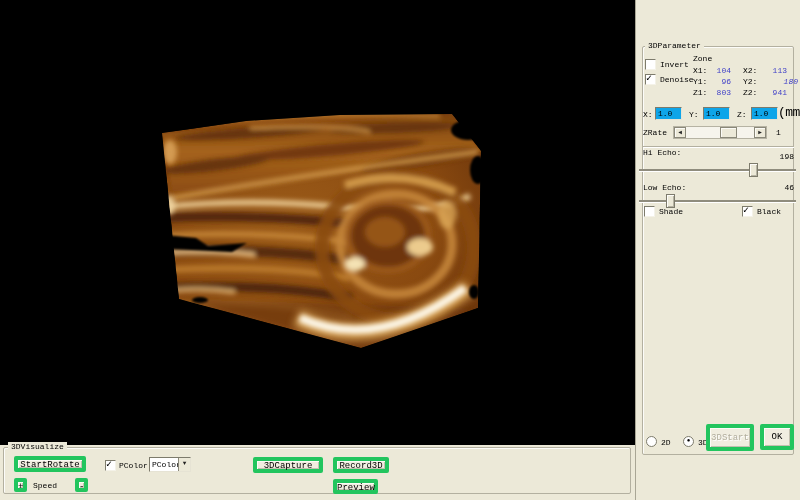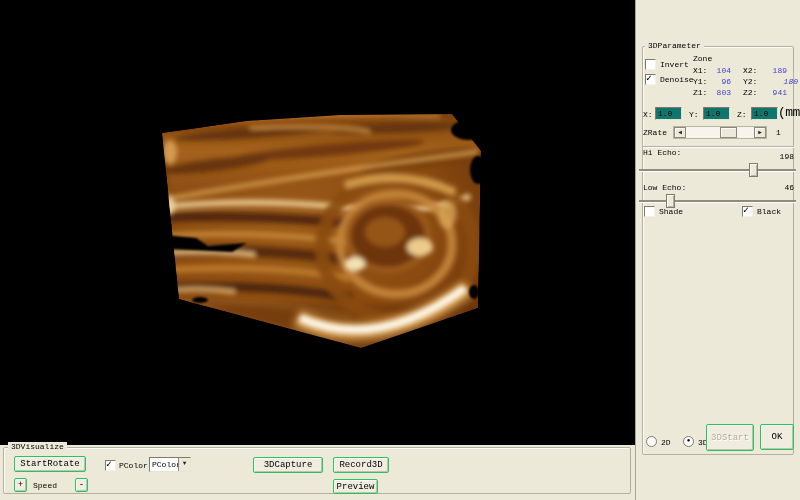--- a/index.html
+++ b/index.html
@@ -20,35 +20,35 @@
     background:#ece9d8; border-left:1px solid #a9a695; }
   #bottom-panel { left:0; top:445px; width:635px; height:55px; background:#ece9d8; }
 
   .gbox { position:absolute; border:1px solid #b3b0a0; border-radius:2px;
     box-shadow:inset 1px 1px 0 rgba(255,255,255,.85); }
   .legend { position:absolute; background:#ece9d8; padding:0 3px; line-height:10px; white-space:nowrap; }
 
   .lbl { position:absolute; white-space:nowrap; line-height:10px; }
 
   
-  .btn { position:absolute; background:#f0ede0; border:1px solid #22c55e; border-radius:2px;
+  .btn { position:absolute; background:#f0ede0; border:4px solid #22c55e; border-radius:2px;
     box-shadow:inset 1px 1px 0 #fcfbf6, inset -1px -1px 0 #c3c0b0;
     font:9px "Liberation Mono","DejaVu Sans Mono",monospace; color:#000;
     text-align:center; padding:0; cursor:default; }
   .btn[disabled] { color:#b1ad9d; text-shadow:1px 1px 0 #fff; }
 
   .cb { position:absolute; width:11px; height:11px; background:#fff;
     border:1px solid; border-color:#7d7b6c #f4f2e8 #f4f2e8 #7d7b6c; }
   .cb .mark { position:absolute; left:0px; top:-2px; font-size:10px; font-weight:bold; color:#000; line-height:11px; }
 
   .radio { position:absolute; width:11px; height:11px; border-radius:50%; background:#fff;
     border:1px solid #7d7b6c; }
   .radio .dot { position:absolute; left:1px; top:-2px; width:7px; font-size:6px; line-height:11px; color:#000; text-align:center; }
 
-  .edit { position:absolute; background:#0f766e; border:1px solid; border-color:#7d7b6c #e6e3d4 #e6e3d4 #7d7b6c;
+  .edit { position:absolute; background:#0ea5e9; border:1px solid; border-color:#7d7b6c #e6e3d4 #e6e3d4 #7d7b6c;
     font:8px "Liberation Mono","DejaVu Sans Mono",monospace; padding:0 2px; }
 
   .sep { position:absolute; height:2px; border-top:1px solid #b3b0a0; border-bottom:1px solid #fff; }
 
   
   .track { position:absolute; height:2px; background:#8f8c7d; box-shadow:0 1px 0 #fff; }
   .thumb { position:absolute; width:9px; height:14px; background:#ece9d8; border:1px solid #7d7b6c;
     box-shadow:inset 1px 1px 0 #fdfcf8, inset -1px -1px 0 #b6b3a3; }
 
   
@@ -165,21 +165,21 @@
   <span class="cb" style="left:9px;top:74px;">
       <span class="mark">✓</span>
     </span>
   <span class="lbl" style="left:24px;top:75px;">Denoise</span>
 
   <span class="lbl" style="left:57px;top:54px;">Zone</span>
   <div class="zrow" style="top:66px;">
     <span class="zl" style="left:0;">X1:</span>
     <span class="zv" style="left:14px;width:24px;">104</span>
     <span class="zl" style="left:50px;">X2:</span>
-    <span class="zv" style="left:66px;width:28px;">189</span>
+    <span class="zv" style="left:66px;width:28px;">113</span>
   </div>
   <div class="zrow" style="top:77px;">
     <span class="zl" style="left:0;">Y1:</span>
     <span class="zv" style="left:14px;width:24px;">96</span>
     <span class="zl" style="left:50px;">Y2:</span>
     <span class="zv" style="left:77px;width:28px;font-style:italic;">180</span>
   </div>
   <div class="zrow" style="top:88px;">
     <span class="zl" style="left:0;">Z1:</span>
     <span class="zv" style="left:14px;width:24px;">803</span>

